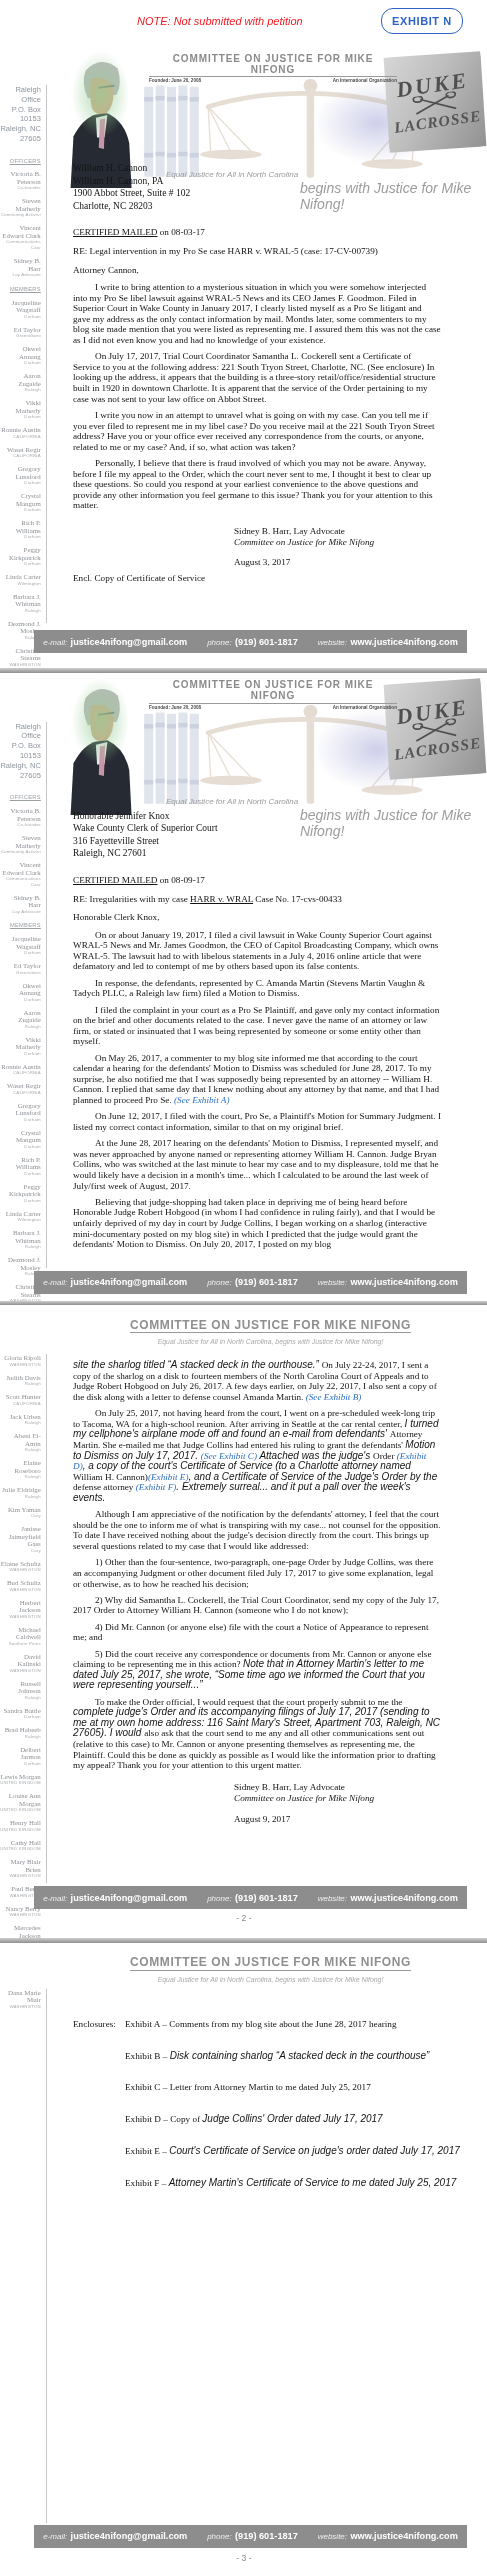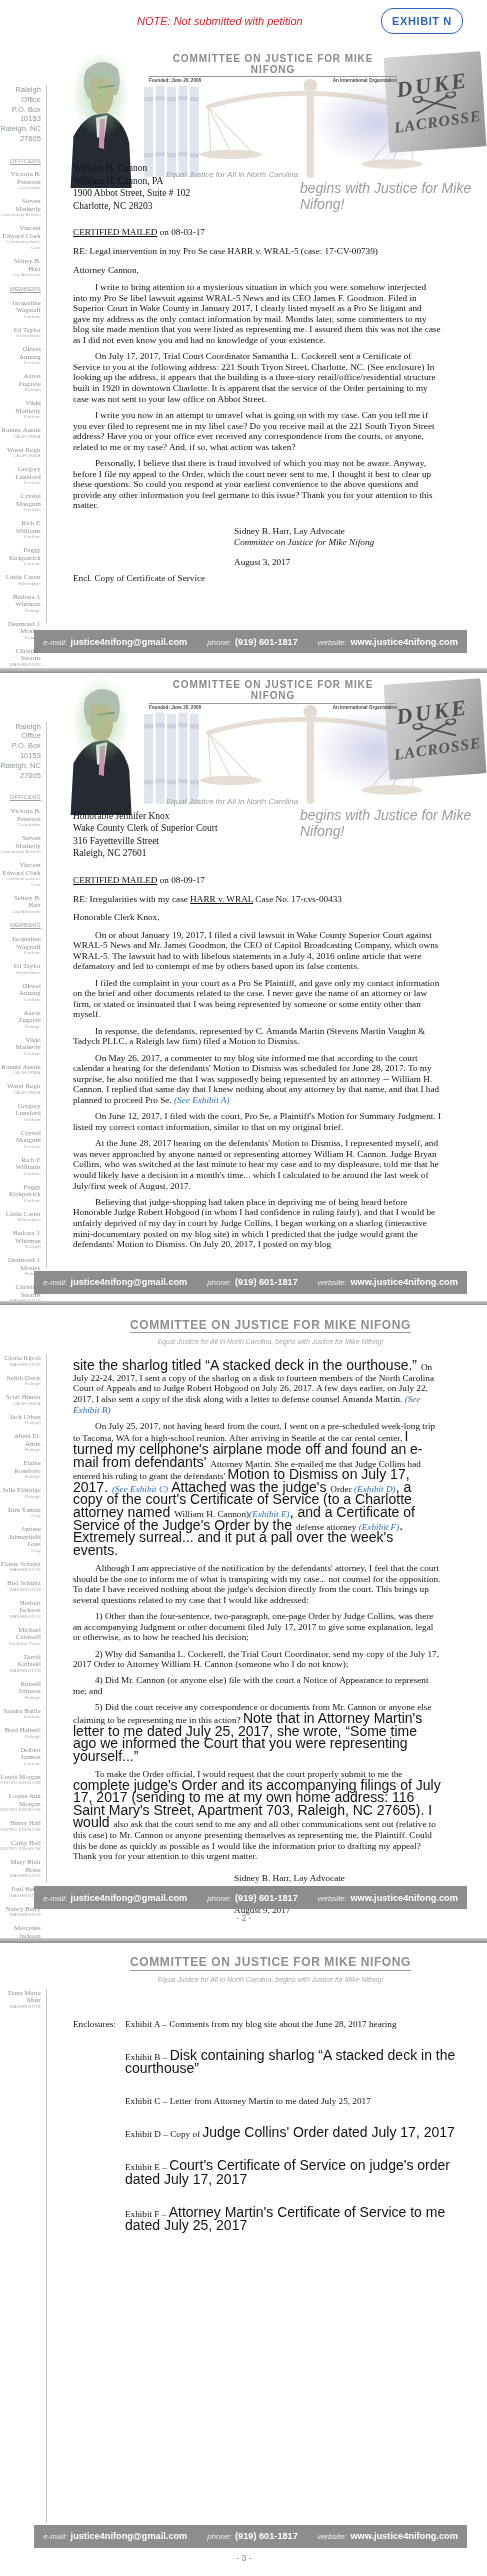--- a/index.html
+++ b/index.html
@@ -63,21 +63,21 @@
   .content{position:absolute;left:73px;width:368px;font-size:9.2px;line-height:10.6px;}
   .addr div{line-height:12.6px;font-size:9.5px;}
   .mail-line{margin-top:15px;}
   .re-line{margin-top:8px;}
   .salutation{margin-top:8px;}
   .body-start{margin-top:6.9px;}
   .para{margin:0 0 5.7px;text-indent:22px;}
   .para.noind{text-indent:0;}
   .seg-u{text-decoration:underline;}
   .seg-x{color:#2d6fc2;font-style:italic;}
-  .seg-sans{font-family:"Liberation Sans",sans-serif;font-size:14px;}
+  .seg-sans{font-family:"Liberation Sans",sans-serif;font-size:10px;font-style:italic;}
   .sig{margin:15px 0 0 161px;}
   .sig .org{font-style:italic;}
   .sig-date{margin:10.3px 0 0 161px;}
   .encl{margin-top:4.6px;}
 
   
   .enc-wrap{position:absolute;left:73px;top:76px;width:402px;display:flex;font-size:9.2px;}
   .enc-label{width:52px;flex:none;}
   .enc-items .enc-row{margin-bottom:19.5px;line-height:11.5px;}
 
@@ -484,22 +484,22 @@
         <div>Wake County Clerk of Superior Court</div>
         <div>316 Fayetteville Street</div>
         <div>Raleigh, NC  27601</div>
       </div>
     <div class="mail-line"><span class="seg-u">CERTIFIED MAILED</span><span> on 08-09-17</span></div>
     <div class="re-line"><span>RE: Irregularities with my case </span><span class="seg-u">HARR v. WRAL</span><span> Case No. 17-cvs-00433</span></div>
     <div class="salutation">Honorable Clerk Knox,</div>
     <div class="body-start">
 
     <p class="para"><span>On or about January 19, 2017, I filed a civil lawsuit in Wake County Superior Court against WRAL-5 News and Mr. James Goodmon, the CEO of Capitol Broadcasting Company, which owns WRAL-5.  The lawsuit had to with libelous statements in a July 4, 2016 online article that were defamatory and led to contempt of me by others based upon its false contents.</span></p>
+        <p class="para"><span>In response, the defendants, represented by C. Amanda Martin (Stevens Martin Vaughn &amp; Tadych PLLC, a Raleigh law firm) filed a Motion to Dismiss.</span></p>
         <p class="para"><span>I filed the complaint in your court as a Pro Se Plaintiff, and gave only my contact information on the brief and other documents related to the case.  I never gave the name of an attorney or law firm, or stated or insinuated that I was being represented by someone or some entity other than myself.</span></p>
-        <p class="para"><span>In response, the defendants, represented by C. Amanda Martin (Stevens Martin Vaughn &amp; Tadych PLLC, a Raleigh law firm) filed a Motion to Dismiss.</span></p>
         <p class="para"><span>On May 26, 2017, a commenter to my blog site informed me that according to the court calendar a hearing for the defendants' Motion to Dismiss was scheduled for June 28, 2017.  To my surprise, he also notified me that I was supposedly being represented by an attorney -- William H. Cannon.  I replied that same day that I knew nothing about any attorney by that name, and that I had planned to proceed Pro Se.  </span><span class="seg-x">(See Exhibit A)</span></p>
         <p class="para"><span>On June 12, 2017, I filed with the court, Pro Se, a Plaintiff's Motion for Summary Judgment.  I listed my correct contact information, similar to that on my original brief.</span></p>
         <p class="para"><span>At the June 28, 2017 hearing on the defendants' Motion to Dismiss, I represented myself, and was never approached by anyone named or representing attorney William H. Cannon.  Judge Bryan Collins, who was switched at the last minute to hear my case and to my displeasure, told me that he would likely have a decision in a month's time... which I calculated to be around the last week of July/first week of August, 2017.</span></p>
         <p class="para"><span>Believing that judge-shopping had taken place in depriving me of being heard before Honorable Judge Robert Hobgood (in whom I had confidence in ruling fairly), and that I would be unfairly deprived of my day in court by Judge Collins, I began working on a sharlog (interactive mini-documentary posted on my blog site) in which I predicted that the judge would grant the defendants' Motion to Dismiss.  On July 20, 2017, I posted on my blog</span></p>
       </div>
   </div>
 
   <div class="footer" style="top:598px;">
     <span><span class="f-label">e-mail:</span><span class="f-val">justice4nifong@gmail.com</span></span>
     <span><span class="f-label">phone:</span><span class="f-val">(919) 601-1817</span></span>

